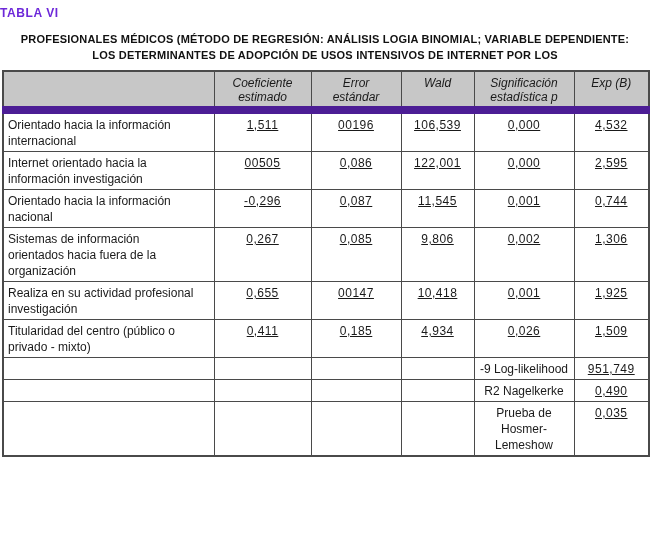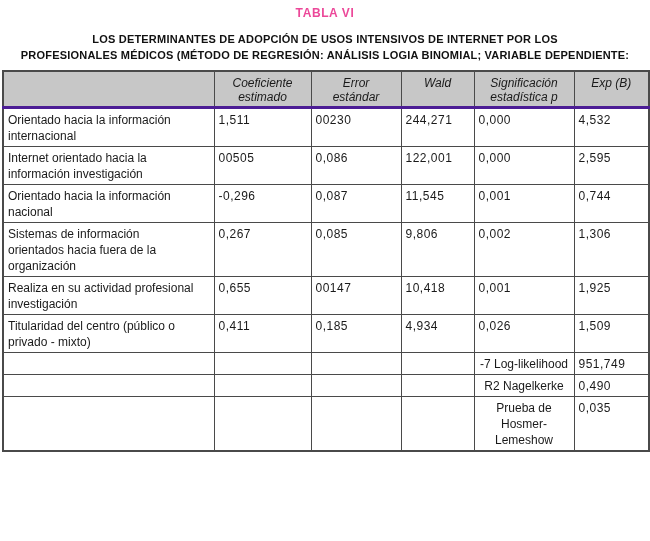--- a/index.html
+++ b/index.html
@@ -12,25 +12,25 @@
     font-family: "Liberation Sans", sans-serif;
     color: #1a1a1a;
   }
   .page {
     width: 650px;
     height: 541px;
     position: relative;
   }
   .table-number {
     padding-top: 6px;
-    text-align: center;
+    text-align: left;
     font-size: 12px;
     font-weight: bold;
     letter-spacing: 0.6px;
-    color: #ec4899;
+    color: #6d28d9;
   }
   .table-caption {
     margin-top: 12px;
     text-align: center;
     font-size: 11px;
     line-height: 15.5px;
     letter-spacing: 0.2px;
     color: #111111;
     font-weight: bold;
   }
@@ -52,28 +52,30 @@
     overflow: hidden;
   }
   table.reg thead th {
     background: #c7c7c7;
     font-style: italic;
     font-weight: normal;
     text-align: center;
     font-size: 12px;
     line-height: 14px;
     padding-top: 4px;
-    border-bottom: 3px solid #4c1d95;
+    border-bottom: 8px solid #4c1d95;
     white-space: pre-line;
   }
   tr.hdr { height: 33px; }
   td.num {
+    text-align: center;
     font-size: 12.5px;
     letter-spacing: 0.5px;
     white-space: nowrap;
+    text-decoration: underline;
   }
   td.lbl {
     text-align: left;
     padding-left: 6px;
     white-space: pre-line;
   }
   td.slbl {
     text-align: center;
     padding-left: 2px;
     padding-right: 2px;
@@ -86,22 +88,22 @@
   tr.s3 { height: 53px; }
 </style>
 </head>
 <body>
 
 <div class="page">
 
   <div class="table-number">TABLA VI</div>
 
   <div class="table-caption">
+    <div class="caption-line">PROFESIONALES MÉDICOS (MÉTODO DE REGRESIÓN: ANÁLISIS LOGIA BINOMIAL; VARIABLE DEPENDIENTE:</div>
     <div class="caption-line">LOS DETERMINANTES DE ADOPCIÓN DE USOS INTENSIVOS DE INTERNET POR LOS</div>
-    <div class="caption-line">PROFESIONALES MÉDICOS (MÉTODO DE REGRESIÓN: ANÁLISIS LOGIA BINOMIAL; VARIABLE DEPENDIENTE:</div>
   </div>
 
   <table class="reg">
     <colgroup>
       <col style="width:211px">
         <col style="width:97px">
         <col style="width:90px">
       <col style="width:73px">
         <col style="width:100px">
         <col style="width:75px">
@@ -117,22 +119,22 @@
         <th>Significación
 estadística p</th>
         <th>Exp (B)</th>
       </tr>
     </thead>
     <tbody>
       <tr class="r2">
         <td class="lbl">Orientado hacia la información
 internacional</td>
         <td class="num">1,511</td>
-        <td class="num">00230</td>
-        <td class="num">244,271</td>
+        <td class="num">00196</td>
+        <td class="num">106,539</td>
         <td class="num">0,000</td>
         <td class="num">4,532</td>
       </tr>
       <tr class="r2">
         <td class="lbl">Internet orientado hacia la
 información investigación</td>
         <td class="num">00505</td>
         <td class="num">0,086</td>
         <td class="num">122,001</td>
         <td class="num">0,000</td>
@@ -173,21 +175,21 @@
         <td class="num">0,185</td>
         <td class="num">4,934</td>
         <td class="num">0,026</td>
         <td class="num">1,509</td>
       </tr>
       <tr class="s1">
         <td class="lbl"></td>
         <td></td>
         <td></td>
         <td></td>
-        <td class="slbl">-7 Log-likelihood</td>
+        <td class="slbl">-9 Log-likelihood</td>
         <td class="num">951,749</td>
       </tr>
       <tr class="s1">
         <td class="lbl"></td>
         <td></td>
         <td></td>
         <td></td>
         <td class="slbl">R2 Nagelkerke</td>
         <td class="num">0,490</td>
       </tr>

